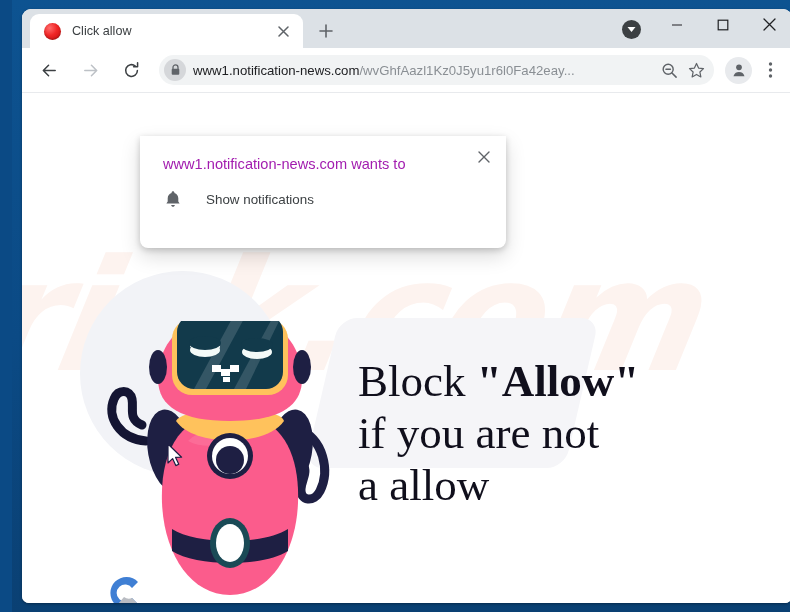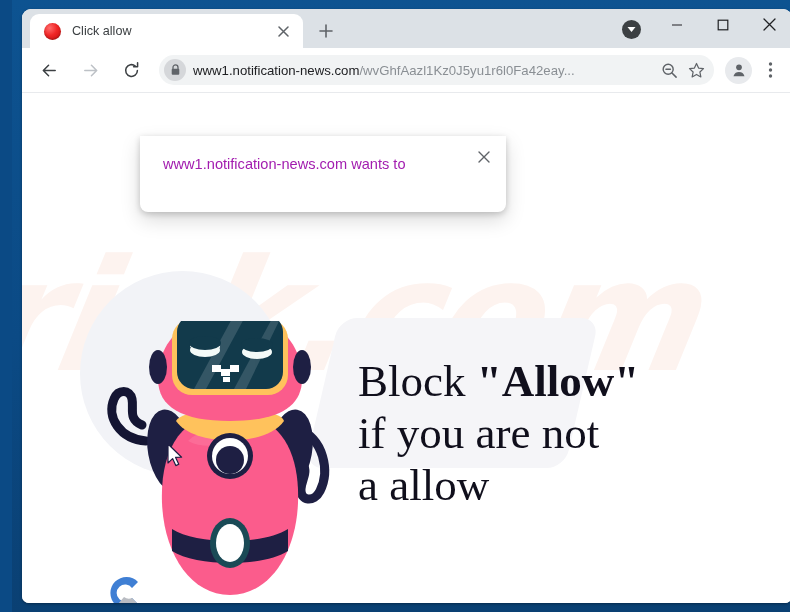--- a/index.html
+++ b/index.html
@@ -371,20 +371,29 @@
 
       <div id="permission-dialog">
         <div id="dialog-close">
           <svg width="12" height="12" viewBox="0 0 12 12" aria-hidden="true">
             <path d="M1 1 L11 11 M11 1 L1 11" stroke="#5f6368" stroke-width="1.4" stroke-linecap="round"></path>
           </svg>
         </div>
 
         <div id="dialog-title">www1.notification-news.com wants to</div>
 
+        <div id="dialog-row">
+          <div id="bell-icon">
+            <svg width="16" height="18" viewBox="0 0 16 18" aria-hidden="true">
+              <path d="M8 1.2 C8.8 1.2 9.4 1.8 9.4 2.5 L9.4 3.1 C11.8 3.7 13.3 5.8 13.3 8.3 L13.3 11.4 L14.6 13.6 L1.4 13.6 L2.7 11.4 L2.7 8.3 C2.7 5.8 4.2 3.7 6.6 3.1 L6.6 2.5 C6.6 1.8 7.2 1.2 8 1.2 Z" fill="#5f6368"></path>
+              <path d="M6.1 15 C6.3 16.1 7.1 16.8 8 16.8 C8.9 16.8 9.7 16.1 9.9 15 Z" fill="#5f6368"></path>
+            </svg>
+          </div>
+          <div id="dialog-permission-label">Show notifications</div>
+        </div>
 
         <div id="dialog-actions">
         </div>
       </div>
 
     </div>
   </div>
 </div>
 
 </body></html>

